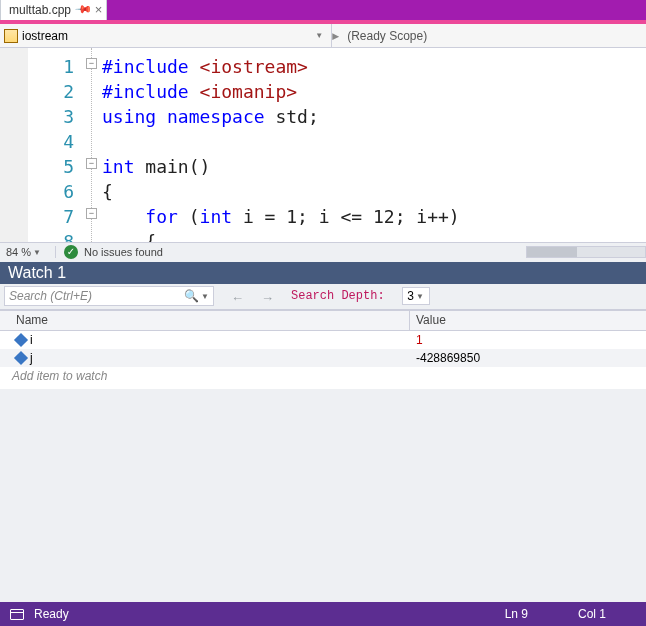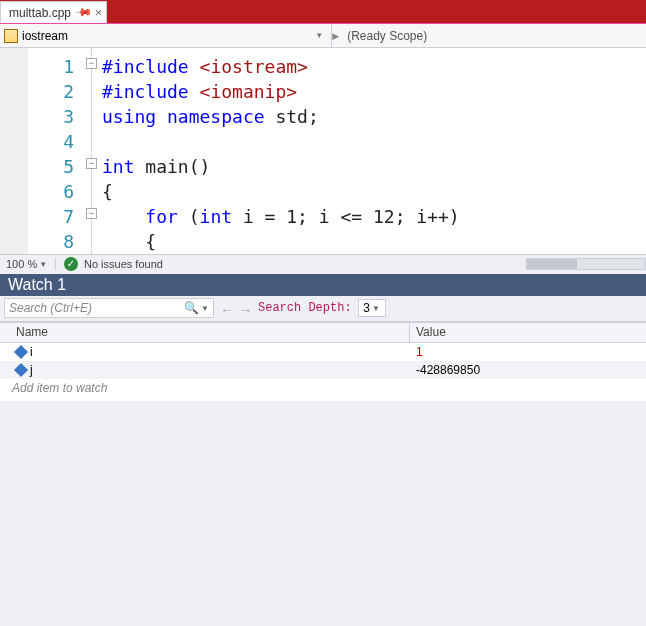--- a/index.html
+++ b/index.html
@@ -1,20 +1,20 @@
 <!DOCTYPE html>
 <html><head>
 <meta charset="utf-8">
 <style>
   * { box-sizing: border-box; margin: 0; padding: 0; }
   html, body { width: 646px; height: 626px; font-family: "Segoe UI", Tahoma, sans-serif; font-size: 12px; overflow: hidden; background: #eee; }
   .root { display: flex; flex-direction: column; width: 100%; height: 100%; }
 
   
-  .tabstrip { height: 24px; background: #b91c1c; display: flex; align-items: flex-end; border-bottom: 1px solid #ec4899; }
+  .tabstrip { height: 24px; background: #a21caf; display: flex; align-items: flex-end; border-bottom: 4px solid #ec4899; }
   .tab { display: flex; align-items: center; height: 22px; background: #fff; border: 1px solid #c9ced6; border-bottom: none; padding: 0 4px 0 8px; font-size: 12px; color: #333; }
   .tab .pin { margin-left: 6px; color: #717171; font-size: 11px; transform: rotate(45deg); }
   .tab .close { margin-left: 4px; color: #717171; font-size: 13px; }
 
   
   .navbar { height: 24px; background: #f6f6f6; border-bottom: 1px solid #cccedb; display: flex; align-items: center; }
   .navcell-left { flex: 1; display: flex; align-items: center; padding: 0 4px; gap: 4px; }
   .navcell-right { flex: 0.9; padding: 0 8px; color: #555; }
   .nav-sep { width: 8px; height: 100%; border-left: 1px solid #cccedb; display: flex; align-items: center; justify-content: center; color: #888; font-size: 9px; }
   .nav-icon { width: 14px; height: 14px; border: 1px solid #9a6700; background: linear-gradient(#ffe6a6,#ffd977); }
@@ -36,21 +36,21 @@
   
   .issuesbar { height: 20px; background: #eef0f3; border-top: 1px solid #cccedb; display: flex; align-items: center; font-size: 11px; color: #444; }
   .zoom { width: 56px; padding-left: 6px; border-right: 1px solid #cccedb; display: flex; align-items: center; gap: 2px; }
   .zoom .drop { font-size: 8px; color: #666; }
   .issue-icon { width: 14px; height: 14px; border-radius: 50%; background: #2e8b3d; color: #fff; font-size: 10px; line-height: 14px; text-align: center; margin: 0 6px 0 8px; }
   .issuesbar .scroll { margin-left: auto; width: 120px; height: 12px; background: #e0e3e8; border: 1px solid #cccedb; position: relative; }
   .issuesbar .scroll .thumb { position: absolute; left: 0; width: 50px; height: 100%; background: #c3c7cf; }
 
   
   .watch-title { height: 22px; background: #465a7d; color: #fff; display: flex; align-items: center; padding: 0 8px; font-size: 16px; }
-  .watch-toolbar { height: 26px; background: #eef0f3; border-bottom: 1px solid #cccedb; display: flex; align-items: center; padding: 0 4px; gap: 6px; }
+  .watch-toolbar { height: 26px; background: #eef0f3; border-bottom: 1px solid #cccedb; display: flex; align-items: center; padding: 0 4px; gap: 17px; }
   .search-box { width: 210px; height: 20px; border: 1px solid #cccedb; background: #fff; display: flex; align-items: center; padding: 0 4px; color: #888; font-style: italic; }
   .search-box .mag { margin-left: auto; font-style: normal; color: #555; font-size: 12px; }
   .search-box .dd { font-size: 8px; color: #666; margin-left: 2px; font-style: normal; }
   .nav-arrow { color: #9aa0a6; font-size: 13px; }
   .depth-label { color: #be185d; font-family: Liberation Mono, monospace; }
   .depth-box { width: 28px; height: 18px; border: 1px solid #cccedb; background: #fff; display: flex; align-items: center; justify-content: center; gap: 2px; }
   .depth-box .dd { font-size: 8px; color: #666; }
 
   .watch-grid { flex: 0 0 auto; background: #fff; border-top: 1px solid #cccedb; }
   .wg-head { display: flex; height: 20px; background: #f3f4f7; border-bottom: 1px solid #cccedb; font-size: 12px; color: #444; }
@@ -113,21 +113,21 @@
         <div class="foldline"></div>
         <div class="fold" style="top:10px">−</div>
         <div class="fold" style="top:110px">−</div>
         <div class="fold" style="top:160px">−</div>
       </div>
       <div class="codecol" id="codecol"><div class="codeline"><span class="kw">#include </span><span class="lib">&lt;iostream&gt;</span></div><div class="codeline"><span class="kw">#include </span><span class="lib">&lt;iomanip&gt;</span></div><div class="codeline"><span class="kw">using namespace </span>std;</div><div class="codeline"></div><div class="codeline"><span class="kw">int </span>main()</div><div class="codeline">{</div><div class="codeline">    <span class="kw">for </span>(<span class="kw">int </span>i = 1; i &lt;= 12; i++)</div><div class="codeline">    {</div></div>
     </div>
 
     <div class="issuesbar">
       <div class="zoom">
-        <span>100 %</span>
+        <span>84 %</span>
         <span class="drop">▼</span>
       </div>
       <span class="issue-icon">✓</span>
       <span>No issues found</span>
       <div class="scroll">
           <div class="thumb"></div>
         </div>
     </div>
   </div>
 
@@ -166,14 +166,23 @@
             <span class="var-icon"></span>
             <span>j</span>
           </div>
           <div class="c2 ">-428869850</div>
         </div>
       </div>
     <div class="add-watch">Add item to watch</div>
   </div>
   <div class="watch-fill"></div>
 
+  <div class="status">
+    <span class="win-icon"></span>
+    <span>Ready</span>
+    <span class="spacer"></span>
+    <span>Ln 9</span>
+    <span style="width:30px"></span>
+    <span>Col 1</span>
+    <span style="width:20px"></span>
+  </div>
 
 </div>
 
 </body></html>

